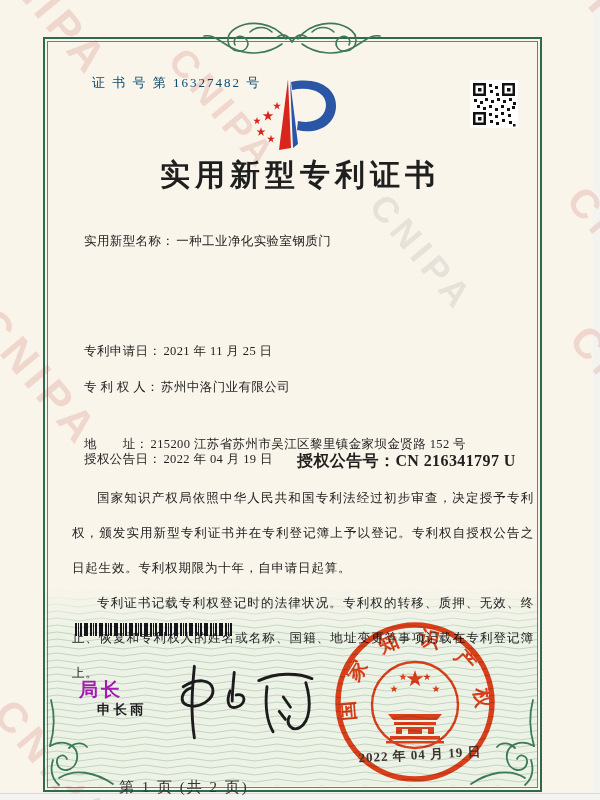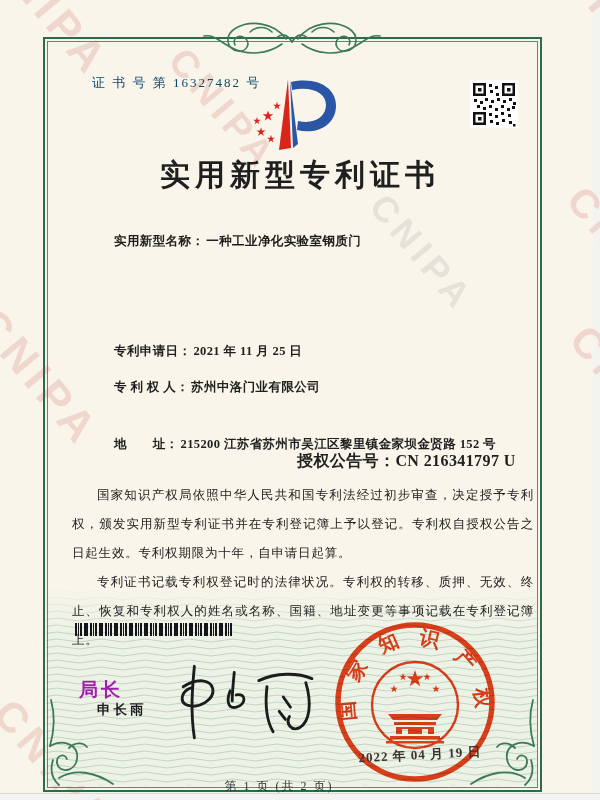--- a/index.html
+++ b/index.html
@@ -39,51 +39,51 @@
   .flourish.right{left:467px;top:698px;transform:scaleX(-1);}
 
   .cert-no{position:absolute;left:92px;top:74px;font-size:13px;letter-spacing:2px;color:#0c4a6e;z-index:3;}
   .logo{position:absolute;left:240px;top:74px;z-index:3;}
   .qr{position:absolute;left:470px;top:80px;z-index:3;background:#fff;padding:1px;}
   .title{
     position:absolute;left:0;top:155px;width:600px;text-align:center;
     font-size:30px;font-weight:bold;letter-spacing:5px;z-index:3;
   }
 
-  .field{position:absolute;left:84px;font-size:12.5px;font-weight:700;letter-spacing:0.4px;z-index:3;white-space:nowrap;margin-left:30px;}
+  .field{position:absolute;left:84px;font-size:12.5px;font-weight:400;letter-spacing:0.4px;z-index:3;white-space:nowrap;}
   .field .lbl{display:inline-block;}
   .field .val{display:inline-block;margin-left:2px;}
   .f1{top:233px;} .f2{top:270px;} .f3{top:306px;} .f4{top:343px;}
   .f5{top:379px;} .f6{top:436px;} .f7{top:451px;}
   .f7b{position:absolute;left:297px;top:451px;font-size:16px;font-weight:600;letter-spacing:0.4px;z-index:3;white-space:nowrap;}
 
   .body-text{
     position:absolute;left:72px;top:481px;width:462px;z-index:3;
-    font-size:12.5px;line-height:29px;text-align:justify;letter-spacing:0.8px;color:#222;
+    font-size:12.5px;line-height:35px;text-align:justify;letter-spacing:0.8px;color:#222;
   }
   .body-text p{margin:0;text-indent:2em;}
 
   .barcode{
     position:absolute;left:75px;top:623px;width:158px;height:13px;z-index:3;
     background:
       repeating-linear-gradient(90deg,#15151a 0 2px,transparent 2px 5px),
       repeating-linear-gradient(90deg,#15151a 0 1px,transparent 1px 3px);
     background-color:transparent;
   }
 
   .bureau-title{position:absolute;left:79px;top:677px;font-family:"Liberation Sans","DejaVu Sans",sans-serif;font-size:19px;font-weight:bold;letter-spacing:3px;z-index:3;color:#a21caf;}
   .bureau-name{position:absolute;left:79px;top:701px;font-family:"Liberation Sans","DejaVu Sans",sans-serif;font-size:13.5px;font-weight:bold;letter-spacing:3px;z-index:3;color:#1c1c1c;margin-left:18px;}
   .signature{position:absolute;left:168px;top:652px;z-index:3;}
 
   .seal{position:absolute;left:330px;top:617px;z-index:4;mix-blend-mode:multiply;opacity:0.95;}
   .issue-date{
     position:absolute;left:340px;top:746px;width:160px;text-align:center;z-index:5;
     font-size:13px;font-weight:600;letter-spacing:1px;color:#3c332e;transform:rotate(-3deg);
   }
-  .footer{position:absolute;left:119px;top:778px;width:320px;text-align:center;font-size:12px;letter-spacing:2px;color:#333;z-index:3;}
+  .footer{position:absolute;left:119px;top:778px;width:320px;font-size:15px;letter-spacing:2px;color:#333;z-index:3;}
 </style>
 </head>
 <body>
 
 <div class="page">
 
   <div class="wm" style="left:-34px;top:-18px;font-size:44px;">CNIPA</div>
   <div class="wm" style="left:520px;top:-24px;font-size:44px;">CNIPA</div>
   <div class="wm" style="left:150px;top:88px;font-size:38px;">CNIPA</div>
   <div class="wm gray" style="left:352px;top:232px;font-size:36px;">CNIPA</div>
@@ -213,20 +213,23 @@
   </div>
   <div class="field f4">
     <span class="lbl">专利申请日：</span><span class="val">2021 年 11 月 25 日</span>
   </div>
   <div class="field f5">
     <span class="lbl">专 利 权 人：</span><span class="val">苏州中洛门业有限公司</span>
   </div>
   <div class="field f6">
     <span class="lbl">地　　址：</span><span class="val">215200 江苏省苏州市吴江区黎里镇金家坝金贤路 152 号</span>
   </div>
+  <div class="field f7">
+    <span class="lbl">授权公告日：</span><span class="val">2022 年 04 月 19 日</span>
+  </div>
   <div class="f7b">
     <span class="lbl">授权公告号：</span><span class="val">CN 216341797 U</span>
   </div>
 
   <div class="body-text">
     <p>国家知识产权局依照中华人民共和国专利法经过初步审查，决定授予专利权，颁发实用新型专利证书并在专利登记簿上予以登记。专利权自授权公告之日起生效。专利权期限为十年，自申请日起算。</p>
     <p>专利证书记载专利权登记时的法律状况。专利权的转移、质押、无效、终止、恢复和专利权人的姓名或名称、国籍、地址变更等事项记载在专利登记簿上。</p>
   </div>
 
   <div class="barcode"></div>

